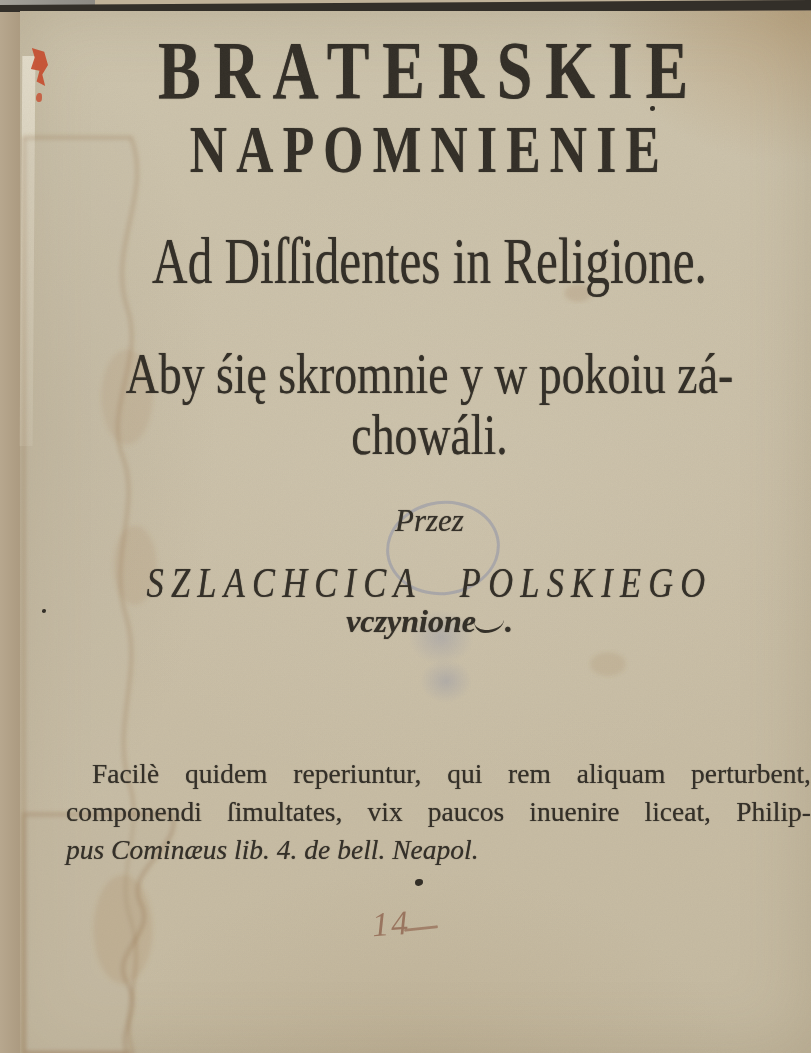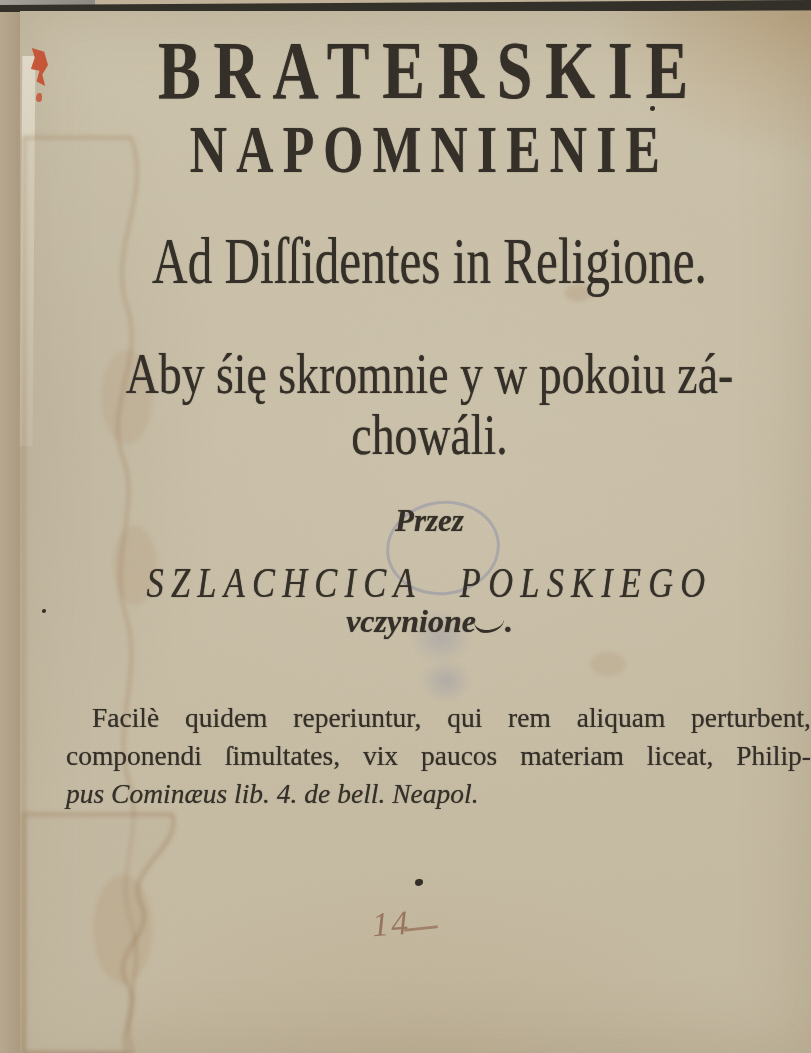--- a/index.html
+++ b/index.html
@@ -49,28 +49,28 @@
 
   
   .printed{position:absolute;left:30px;right:2px;text-align:center;color:var(--ink,#302c25);
     text-shadow:0 0 1.1px rgba(48,44,37,.75);}
   .t-line1{top:14px;font-size:80px;font-weight:bold;letter-spacing:.20em;
     transform:scale(.80,1.02);transform-origin:center top;}
   .t-line2{top:100px;font-size:66px;font-weight:bold;letter-spacing:.18em;
     transform:scale(.78,1.02);transform-origin:center top;}
   .s-latin{top:213px;font-size:60px;transform:scale(.82,1.10);transform-origin:center top;}
   .s-polish{top:332px;font-size:52px;line-height:57px;transform:scale(.88,1.08);transform-origin:center top;}
-  .b-przez{top:492px;font-size:31px;font-style:italic;font-weight:bold;}
+  .b-przez{top:492px;font-size:31px;font-style:italic;font-weight:normal;}
   .b-author{top:548px;font-size:42px;font-style:italic;letter-spacing:.21em;word-spacing:28px;
     transform:scale(.82,1.0);transform-origin:center top;}
   .b-suffix{top:592px;font-size:32px;font-style:italic;font-weight:bold;}
   .swash{display:inline-block;width:30px;height:12px;margin:0 1px 0 -2px;vertical-align:baseline;
     border-bottom:3px solid var(--ink,#302c25);border-radius:0 0 70% 40%/0 0 100% 90%;
     transform:translateY(1px);}
-  .quote{position:absolute;left:46px;width:745px;top:688px;font-size:27.5px;line-height:38px;
+  .quote{position:absolute;left:46px;width:745px;top:744px;font-size:27.5px;line-height:38px;
     color:var(--ink,#302c25);text-shadow:0 0 1px rgba(48,44,37,.7);text-align:left;}
   .q-line{text-align:justify;text-align-last:justify;white-space:nowrap0;}
   .q-first{text-indent:26px;}
   .q-last{text-align:center;text-align-last:left;font-style:italic;}
   .q-it{}
 
   
   .handwritten{position:absolute;left:352px;top:894px;font-size:34px;font-style:italic;
     color:var(--handwriting,#8a5a45);opacity:.72;transform:rotate(-4deg);letter-spacing:2px;}
   .pen-stroke{position:absolute;left:384px;top:916px;width:34px;height:3px;
@@ -142,21 +142,21 @@
     </div>
     <div class="printed b-author">
       <span>SZLACHCICA POLSKIEGO</span>
     </div>
     <div class="printed b-suffix">
       <span>vczynione</span><span class="swash"></span><span>.</span>
     </div>
 
     <div class="quote">
       <div class="q-line q-first">Facilè quidem reperiuntur, qui rem aliquam perturbent,</div>
-      <div class="q-line"><span>componendi ſimultates, vix paucos materiam liceat,</span> <span class="q-it">Philip-</span></div>
+      <div class="q-line"><span>componendi ſimultates, vix paucos inuenire liceat,</span> <span class="q-it">Philip-</span></div>
       <div class="q-line q-last">pus Cominæus lib. 4. de bell. Neapol.</div>
     </div>
 
     <div class="handwritten">14</div>
     <div class="pen-stroke"></div>
 
     <svg class="noise" aria-hidden="true">
       <filter id="grain">
         <feTurbulence type="fractalNoise" baseFrequency="0.85" numOctaves="2" stitchTiles="stitch"></feTurbulence>
         <feColorMatrix type="matrix" values="0 0 0 0 0.28  0 0 0 0 0.25  0 0 0 0 0.19  0 0 0 0.9 0"></feColorMatrix>

